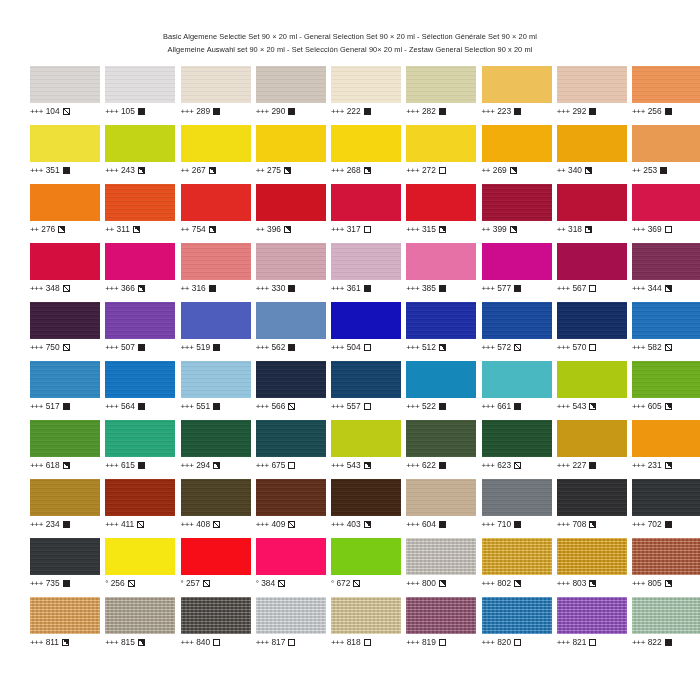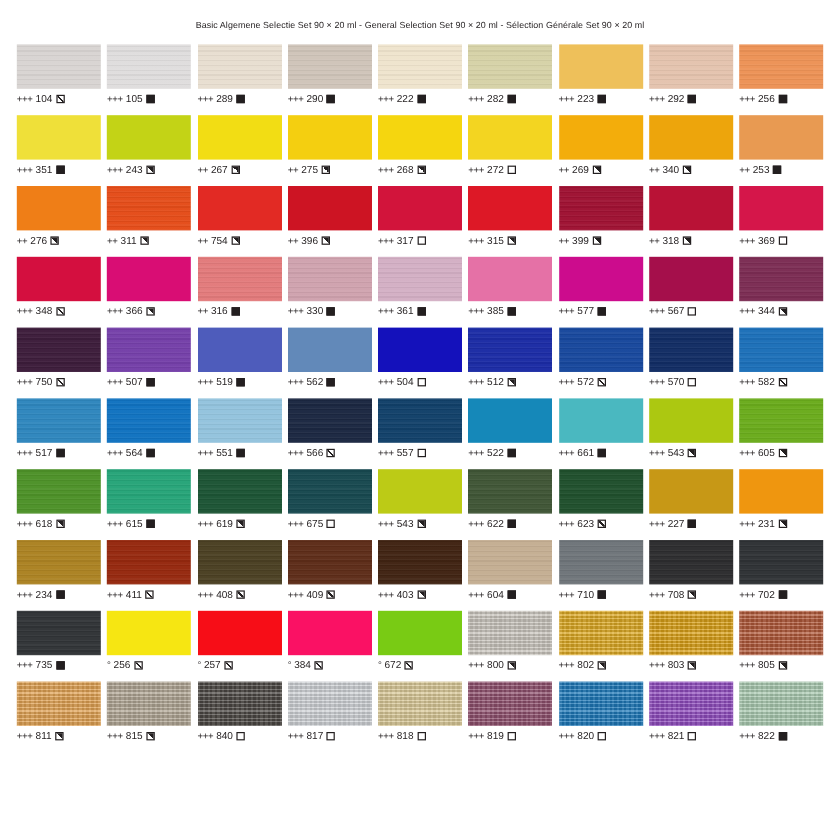--- a/index.html
+++ b/index.html
@@ -11,21 +11,21 @@
     height: 700px;
     background: #ffffff;
     font-family: "Liberation Sans", sans-serif;
     color: #231f20;
     overflow: hidden;
   }
   .sheet {
     width: 700px;
     height: 700px;
     box-sizing: border-box;
-    padding: 0;
+    padding: 16px;
     position: relative;
   }
   .header {
     text-align: center;
     padding-top: 14px;
   }
   .header-line {
     font-size: 7.4px;
     line-height: 13px;
     letter-spacing: 0.01em;
@@ -143,20 +143,21 @@
     border: 1px solid #231f20;
   }
 </style>
 </head>
 <body>
 
 <div class="sheet">
 
   <div class="header">
     <div class="header-line">Basic Algemene Selectie Set 90 × 20 ml  - General Selection Set 90 × 20 ml - Sélection Générale Set 90 × 20 ml</div>
+    <div class="header-line">Allgemeine Auswahl set 90 × 20 ml - Set Selección General 90× 20 ml - Zestaw General Selection 90 x 20 ml</div>
   </div>
 
   <div class="grid" id="grid">
       <div class="row">
         <div class="cell">
           <div class="swatch" style="background: rgb(216, 212, 210);">
             <div class="tex"></div>
           </div>
           <div class="label">
             <span class="lf">+++</span>
@@ -725,21 +726,21 @@
             <span class="code">615</span>
             <span class="glyph opaque"></span>
           </div>
         </div>
         <div class="cell">
           <div class="swatch" style="background: rgb(28, 84, 52);">
             <div class="tex"></div>
           </div>
           <div class="label">
             <span class="lf">+++</span>
-            <span class="code">619</span>
+            <span class="code">294</span>
             <span class="glyph semiopaque"></span>
           </div>
         </div>
         <div class="cell">
           <div class="swatch" style="background: rgb(23, 72, 79);">
             <div class="tex"></div>
           </div>
           <div class="label">
             <span class="lf">+++</span>
             <span class="code">675</span>

